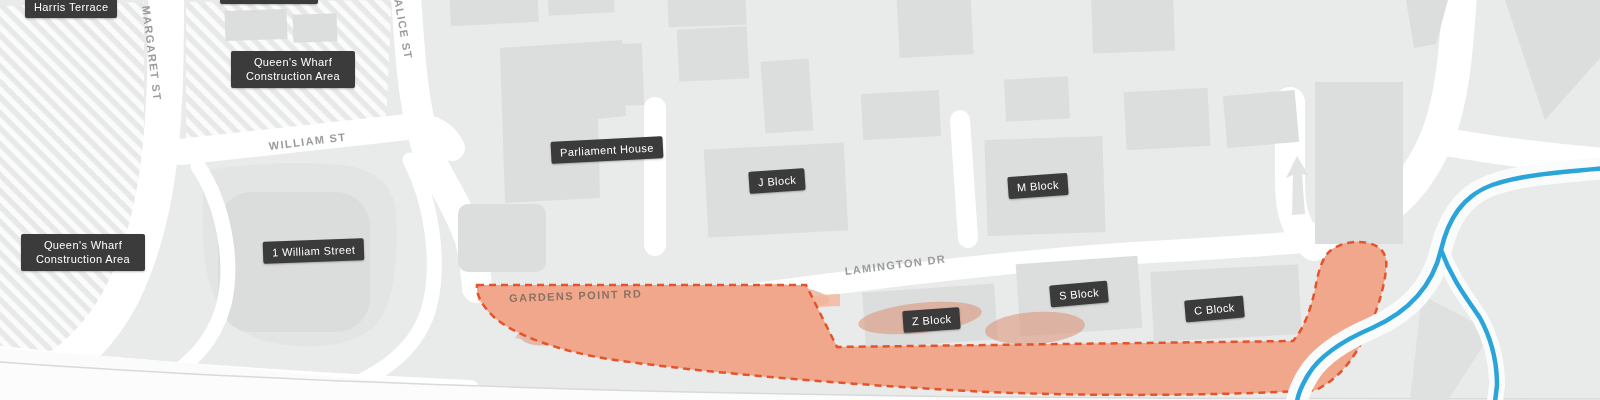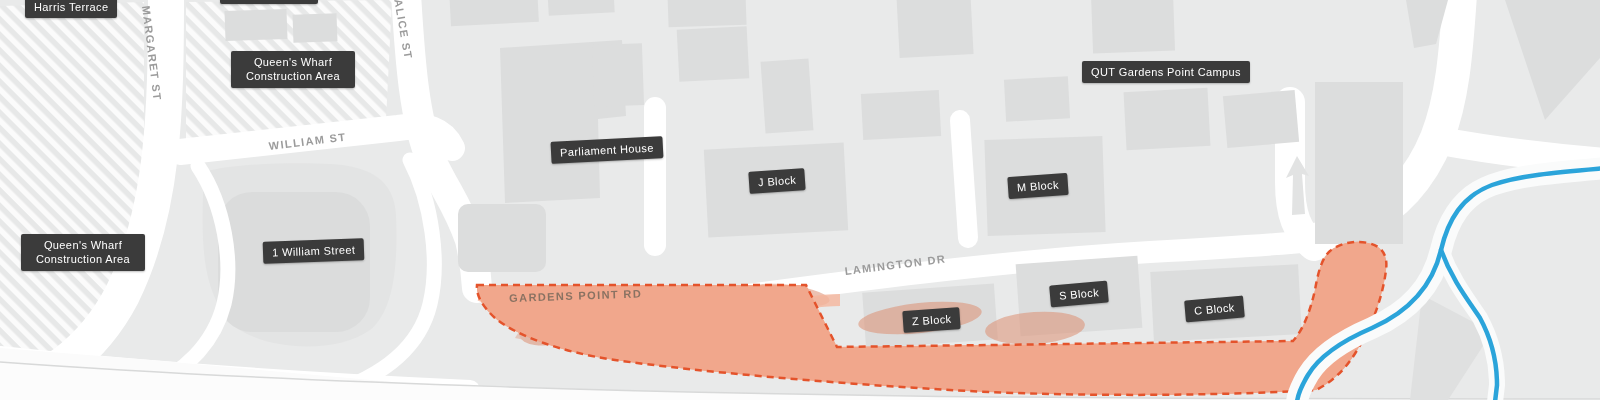--- a/index.html
+++ b/index.html
@@ -140,21 +140,20 @@
   </div>
 
   <div class="plabel" style="left:263px;top:240px;transform:rotate(-2deg);">1 William Street</div>
 
   <div class="plabel" style="left:551px;top:139px;transform:rotate(-3deg);">Parliament House</div>
 
   <div class="plabel" style="left:749px;top:170px;transform:rotate(-4deg);">J Block</div>
 
   <div class="plabel" style="left:1008px;top:175px;transform:rotate(-4deg);">M Block</div>
 
-  <div class="plabel" style="left:1082px;top:61px;">QUT Gardens Point Campus</div>
 
   <div class="plabel" style="left:903px;top:309px;transform:rotate(-4deg);">Z Block</div>
 
   <div class="plabel" style="left:1050px;top:283px;transform:rotate(-5deg);">S Block</div>
 
   <div class="plabel" style="left:1185px;top:298px;transform:rotate(-5deg);">C Block</div>
 
   <div class="slabel" style="left:152px;top:5px;transform:rotate(83deg);">MARGARET ST</div>
 
   <div class="slabel" style="left:404px;top:-2px;transform:rotate(80deg);">ALICE ST</div>

